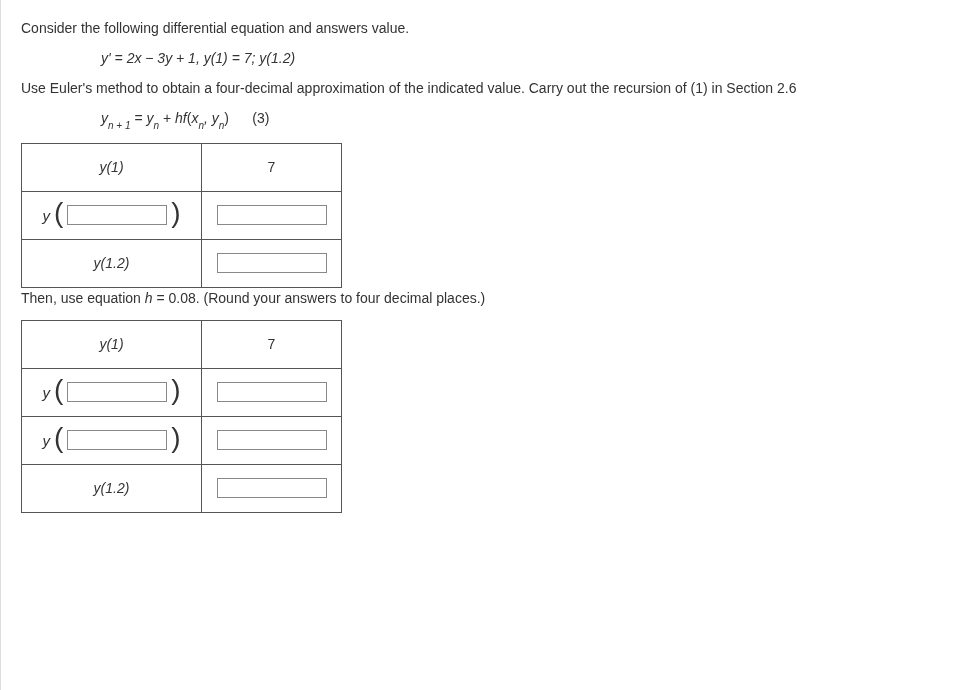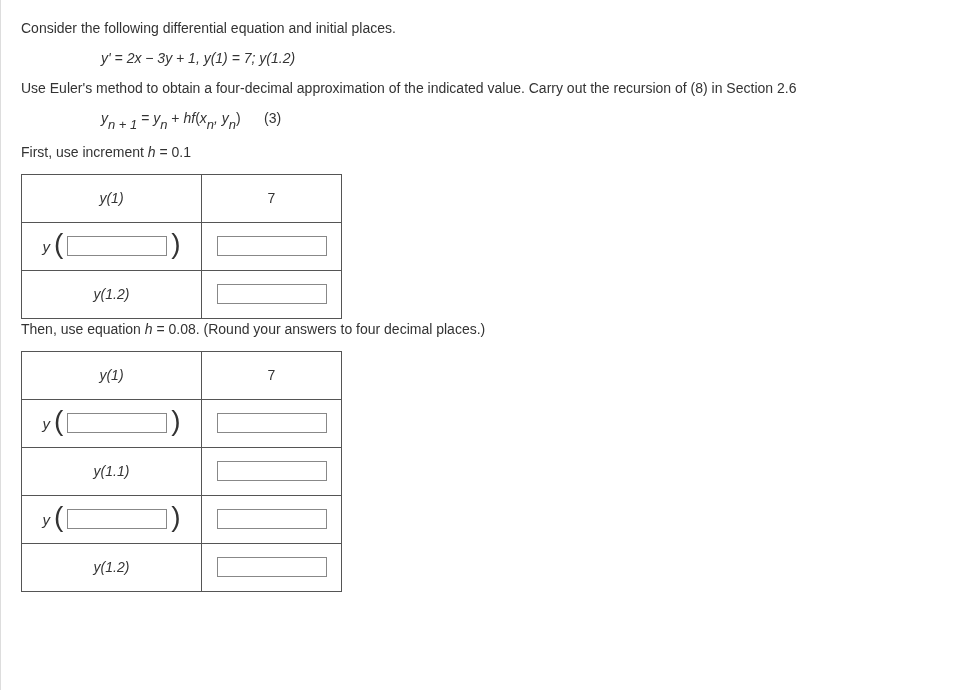--- a/index.html
+++ b/index.html
@@ -22,21 +22,21 @@
       margin-bottom: 14px;
     }
     .indent {
       margin-left: 80px;
     }
     .italic {
       font-style: italic;
     }
     .sub {
       font-style: italic;
-      font-size: 13px;
+      font-size: 10px;
       vertical-align: sub;
       position: relative;
       top: 2px;
     }
     table.answer-table {
       border-collapse: collapse;
       margin-bottom: 2px;
     }
     table.answer-table td {
       border: 1px solid #555;
@@ -75,35 +75,32 @@
       font-weight: normal;
       line-height: 0;
       position: relative;
       top: -2px;
     }
   </style>
 </head>
 <body>
 
 <div class="content">
-  <div class="text-line">Consider the following differential equation and initial places.</div>
+  <div class="text-line">Consider the following differential equation and answers value.</div>
 
   <div class="text-line indent">
     <span class="italic">y' = 2x − 3y + 1, y(1) = 7;   y(1.2)</span>
   </div>
 
-  <div class="text-line">Use Euler's method to obtain a four-decimal approximation of the indicated value. Carry out the recursion of (8) in Section 2.6</div>
+  <div class="text-line">Use Euler's method to obtain a four-decimal approximation of the indicated value. Carry out the recursion of (1) in Section 2.6</div>
 
   <div class="text-line indent">
     <span class="italic">y</span><span class="sub">n + 1</span><span> = </span><span class="italic">y</span><span class="sub">n</span><span> + </span><span class="italic">hf</span><span>(</span><span class="italic">x</span><span class="sub">n</span><span class="italic">, </span><span class="italic">y</span><span class="sub">n</span><span>)</span>&nbsp;&nbsp;&nbsp;&nbsp;&nbsp;&nbsp;<span>(3)</span>
   </div>
 
-  <div class="text-line">
-    <span>First, use increment </span><span class="italic">h</span><span> = 0.1</span>
-  </div>
 
   <table class="answer-table">
     <tbody>
         <tr>
       <td class="label-cell"><span class="italic">y(1)</span></td>
       <td class="value-cell">7</td>
     </tr>
     <tr>
       <td class="label-cell">
         <span class="y-paren">
@@ -137,24 +134,20 @@
         <span class="y-paren">
           <span class="italic">y</span>
               <span class="paren-img">(</span>
               <span class="input-box"></span>
               <span class="paren-img">)</span>
         </span>
       </td>
       <td class="value-cell"><span class="input-box wide"></span></td>
     </tr>
     <tr>
-      <td class="label-cell"><span class="italic">y(1.1)</span></td>
-      <td class="value-cell"><span class="input-box wide"></span></td>
-    </tr>
-    <tr>
       <td class="label-cell">
         <span class="y-paren">
           <span class="italic">y</span>
               <span class="paren-img">(</span>
               <span class="input-box"></span>
               <span class="paren-img">)</span>
         </span>
       </td>
       <td class="value-cell"><span class="input-box wide"></span></td>
     </tr>

